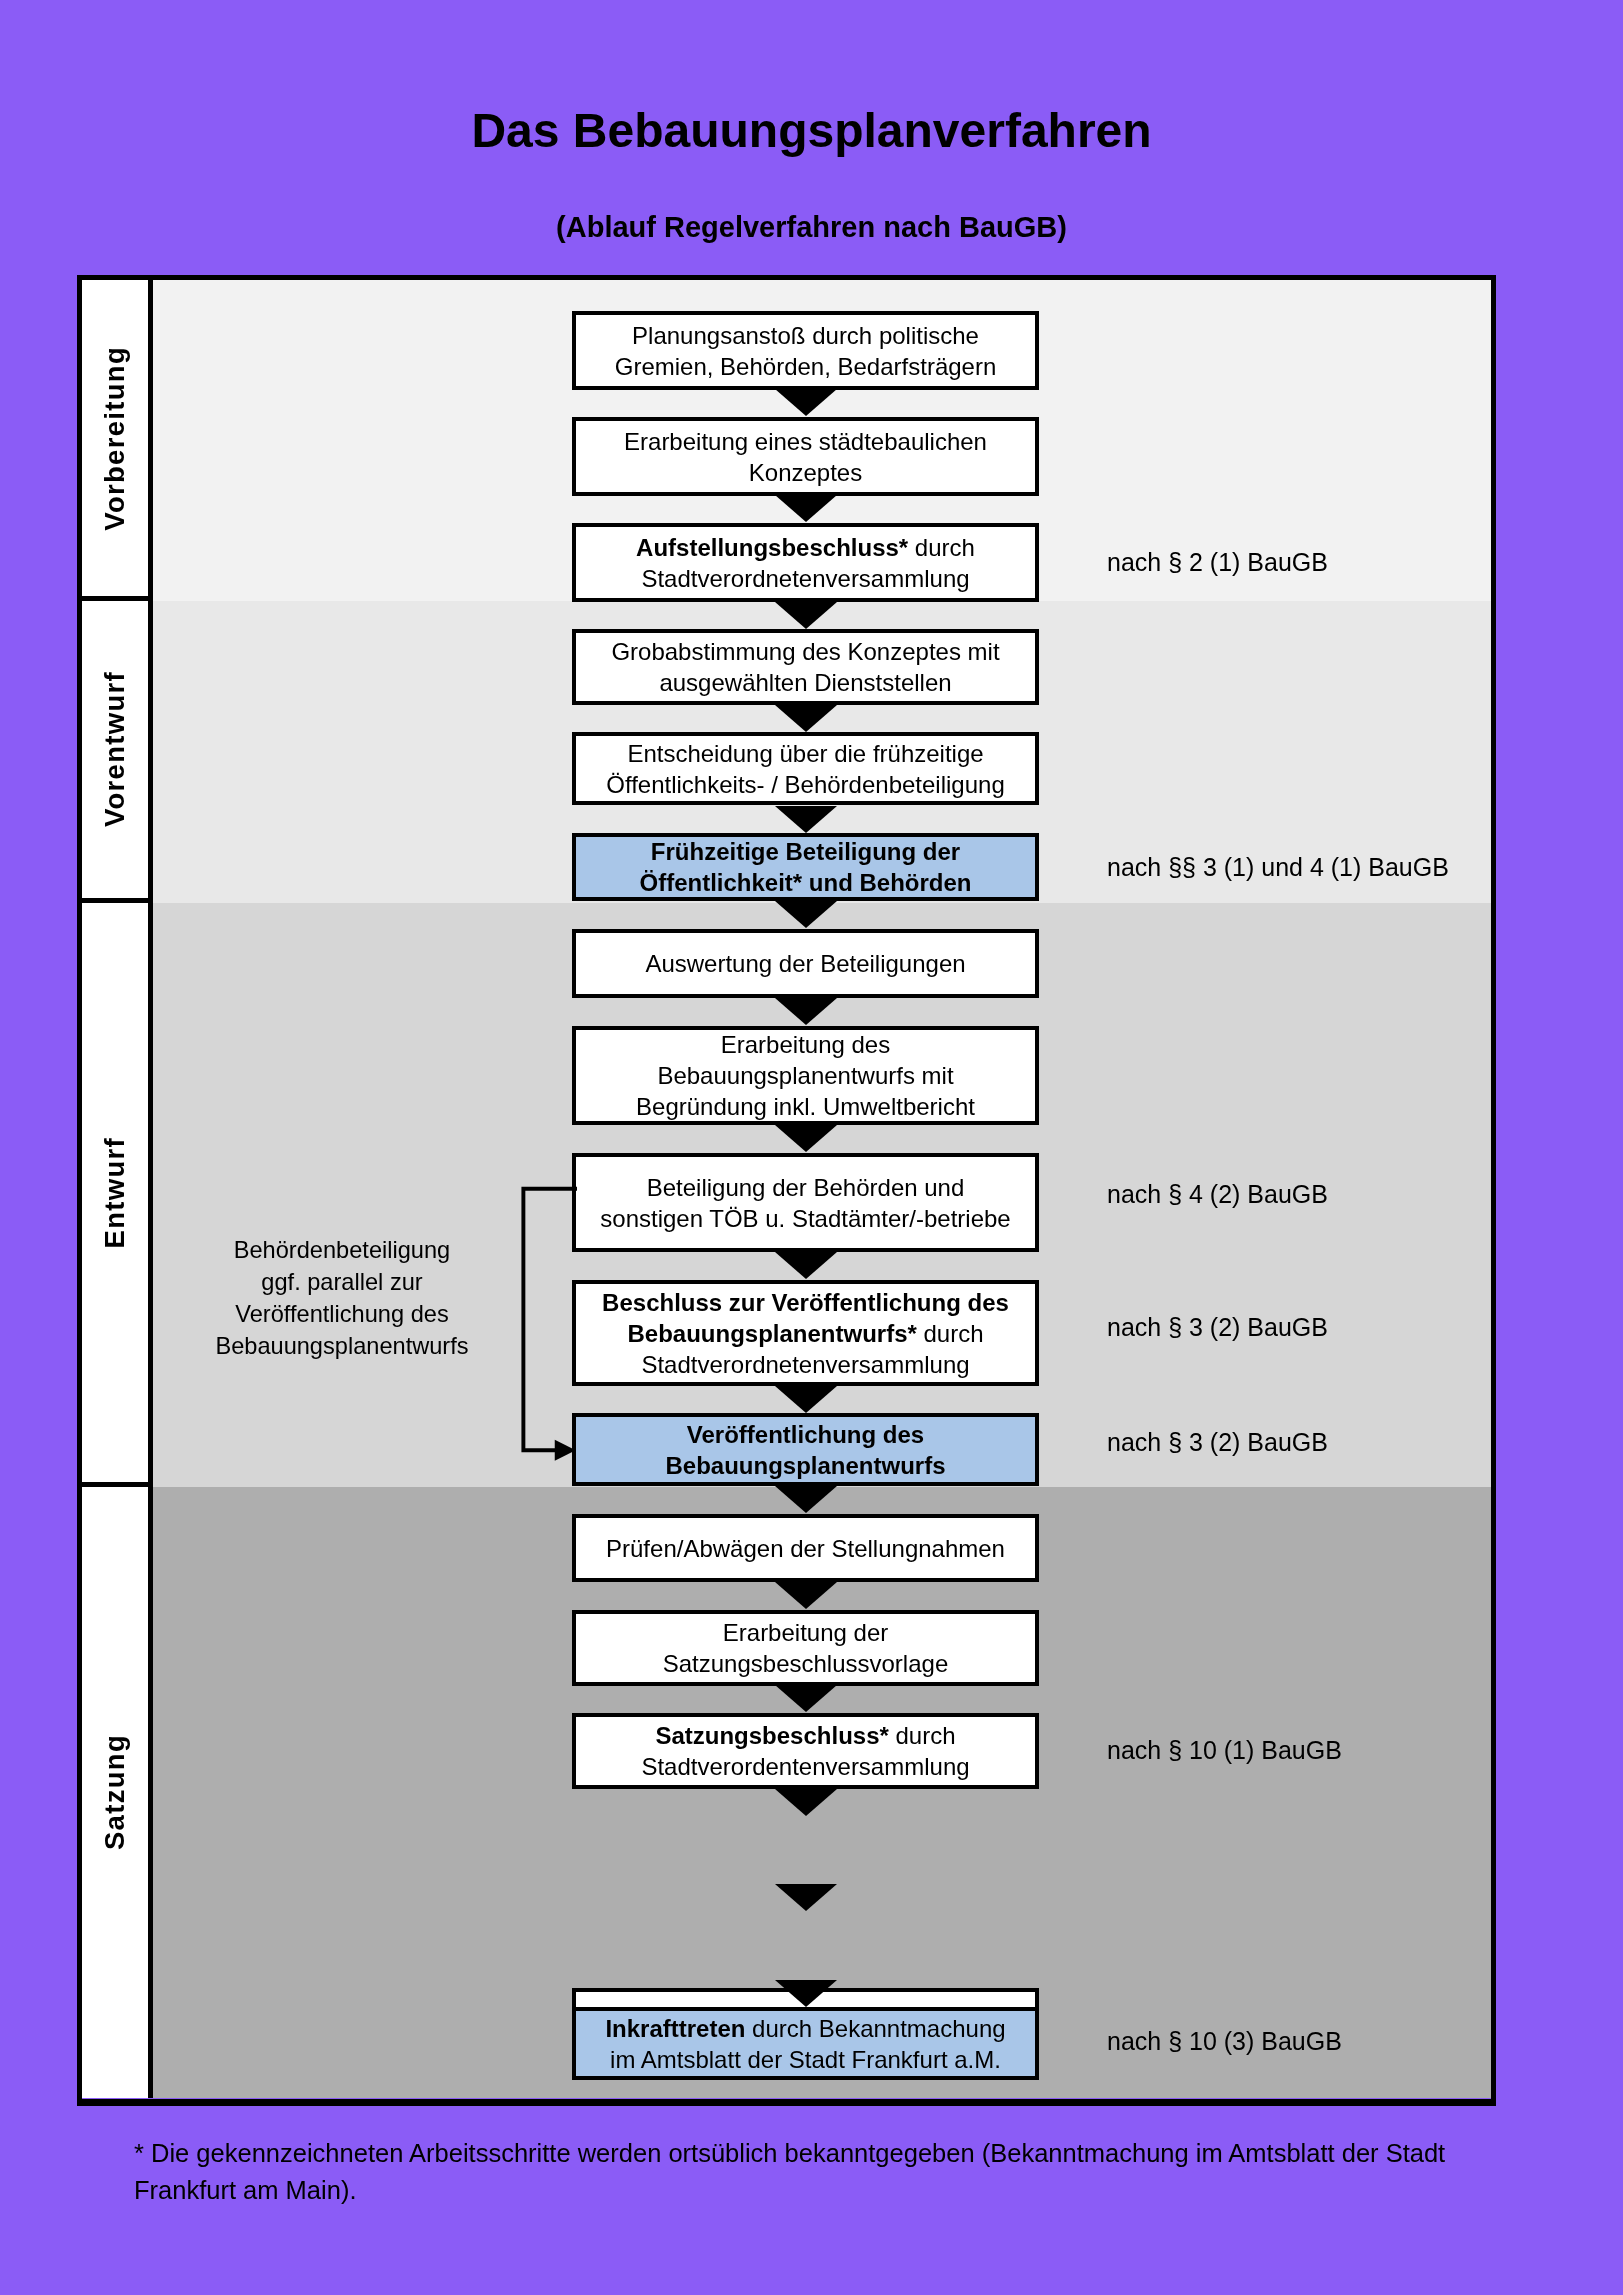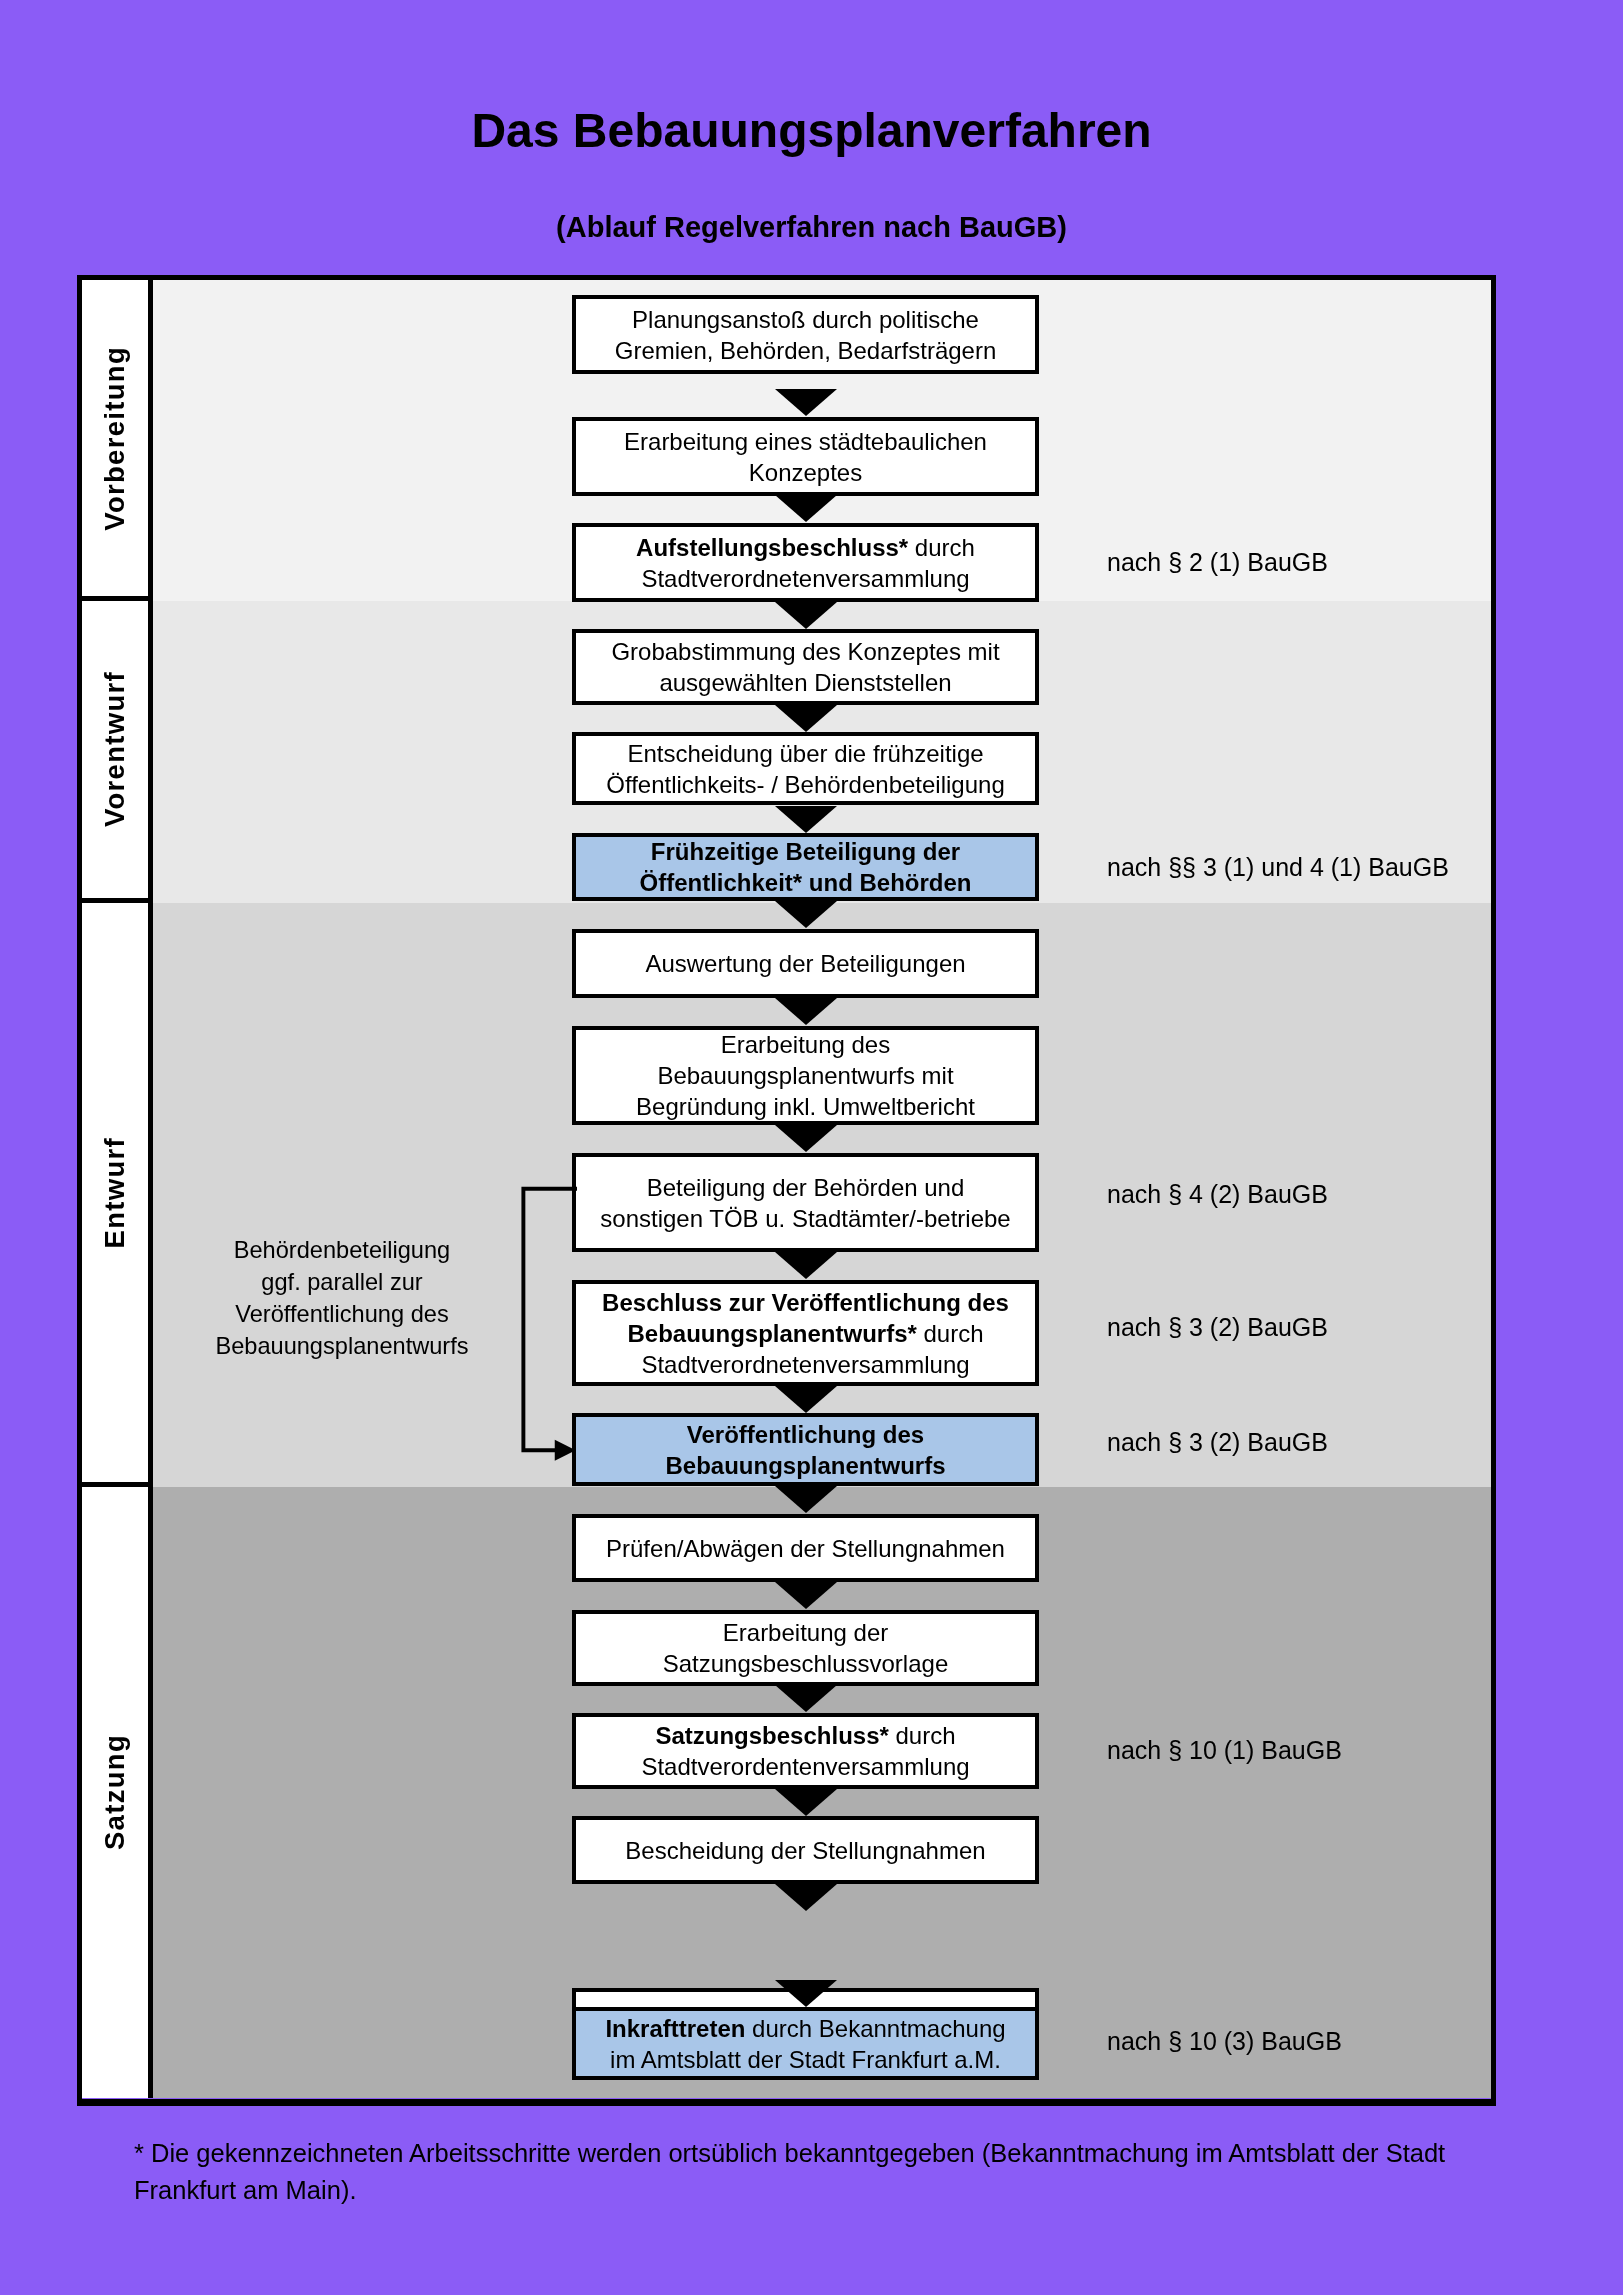--- a/index.html
+++ b/index.html
@@ -33,21 +33,21 @@
   .band4 { top:1207px; height:611px; }
 
   
   .box { position:absolute; left:572px; width:467px; box-sizing:border-box;
          border:4.6px solid #000; background:#fff; z-index:2;
          display:flex; flex-direction:column; justify-content:center; align-items:center;
          text-align:center; font-size:24px; line-height:31px; }
   .box .ln { white-space:nowrap; }
   .box .b  { font-weight:bold; }
 
-  #s1  { top:295px;  height:79px; }
+  #s1  { top:311px;  height:79px; }
   #s2  { top:417px;  height:79px; }
   #s3  { top:523px;  height:79px;text-align:center; }
   #s4  { top:629px;  height:76px; }
   #s5  { top:732px; height:73px; }
   #s6  { top:833px; height:68px; }
   #s7  { top:929px; height:69px; }
   #s8  { top:1026px; height:99px; }
   #s9  { top:1153px; height:99px; }
   #s10 { top:1280px; height:106px; }
   #s11 { top:1413px; height:73px; }
@@ -189,23 +189,20 @@
     <div class="ln"><span class="b"></span><span>Satzungsbeschlussvorlage</span></div>
   </div>
   <div class="arrow" id="a13"></div>
 
   <div class="box" id="s14">
     <div class="ln"><span class="b">Satzungsbeschluss*</span><span> durch</span></div>
     <div class="ln"><span class="b"></span><span>Stadtverordentenversammlung</span></div>
   </div>
   <div class="arrow" id="a14"></div>
 
-  <div class="box" id="s15">
-    <div class="ln"><span class="b"></span><span>Bescheidung der Stellungnahmen</span></div>
-  </div>
   <div class="arrow" id="a15"></div>
 
   <div class="box" id="s16">
     <div class="ln"><span class="b"></span><span>ggf. Genehmigungsverfahren</span></div>
   </div>
   <div class="arrow" id="a16"></div>
 
   <div class="box blue" id="s17" style="background: rgb(169, 198, 232);">
     <div class="ln"><span class="b">Inkrafttreten</span><span> durch Bekanntmachung</span></div>
     <div class="ln"><span class="b"></span><span>im Amtsblatt der Stadt Frankfurt a.M.</span></div>

